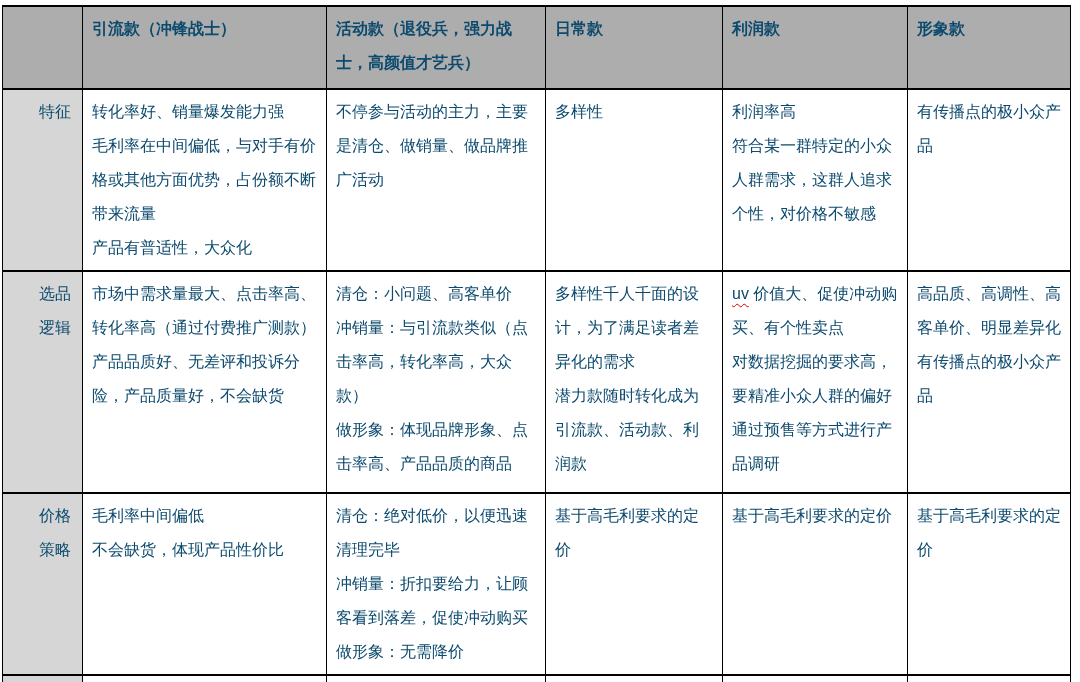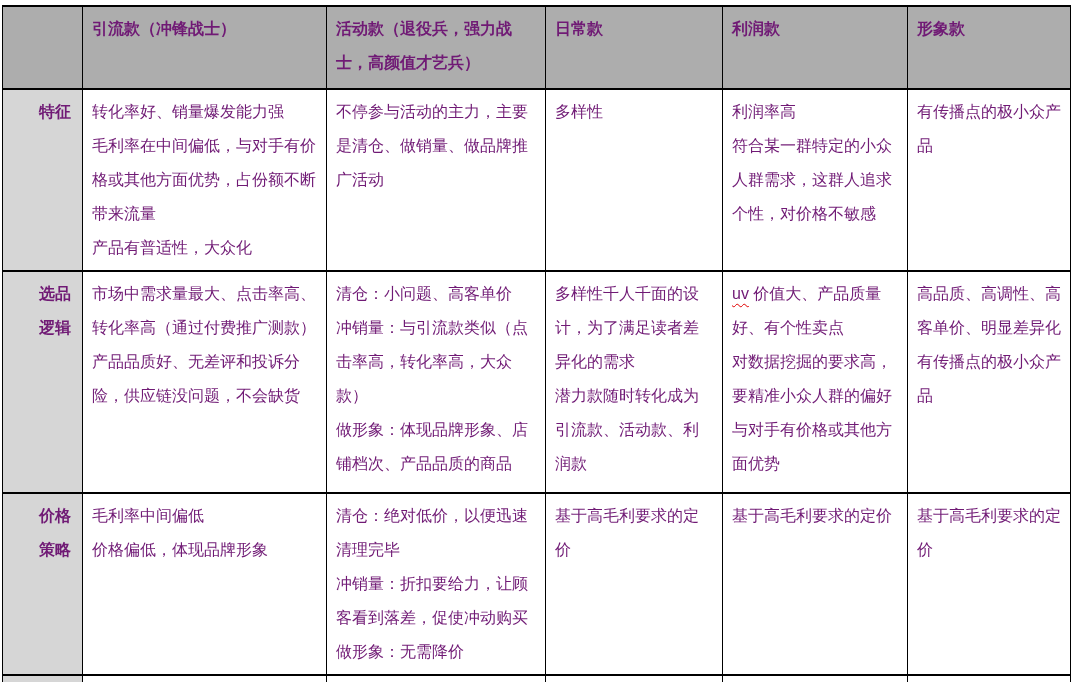--- a/index.html
+++ b/index.html
@@ -4,21 +4,21 @@
 <style>
   * { box-sizing: border-box; }
   html, body { margin: 0; padding: 0; background: #ffffff; }
   .viewport {
     position: relative;
     width: 1080px;
     height: 682px;
     overflow: hidden;
     background: #ffffff;
     font-family: "Liberation Sans", "DejaVu Sans", sans-serif;
-    color: #701a75;
+    color: #0c4a6e;
   }
   table.product-table {
     border-collapse: collapse;
     table-layout: fixed;
     width: 1068px;
     margin: 5px 0 0 2px;
   }
   col.c0 { width: 80px; }
   col.c1 { width: 244px; }
   col.c2 { width: 219px; }
@@ -32,21 +32,21 @@
     vertical-align: top;
     text-align: left;
     padding: 5px 9px;
     font-size: 16px;
     line-height: 34px;
     font-weight: 400;
     word-break: break-all;
     overflow-wrap: break-word;
   }
   thead th { background: #adadad; font-weight: 700; }
-  tbody th { background: #d6d6d6; font-weight: 700; padding-left: 36px; }
+  tbody th { background: #d6d6d6; font-weight: 400; padding-left: 36px; }
   tr.hr { height: 83px; }
   tr.r0 { height: 180px; }
   tr.r1 { height: 222px; }
   tr.r2 { height: 182px; }
   tr.r3 { height: 40px; }
   .para { margin: 0; }
   .wavy {
     text-decoration-line: underline;
     text-decoration-style: wavy;
     text-decoration-color: #e00000;
@@ -96,46 +96,46 @@
             <div class="para">符合某一群特定的小众人群需求，这群人追求个性，对价格不敏感</div>
           </td>
           <td>
             <div class="para">有传播点的极小众产品</div>
           </td>
         </tr>
         <tr class="r1">
           <th>选品逻辑</th>
           <td>
             <div class="para">市场中需求量最大、点击率高、转化率高（通过付费推广测款）</div>
-            <div class="para">产品品质好、无差评和投诉分险，供应链没问题，不会缺货</div>
+            <div class="para">产品品质好、无差评和投诉分险，产品质量好，不会缺货</div>
           </td>
           <td>
             <div class="para">清仓：小问题、高客单价</div>
             <div class="para">冲销量：与引流款类似（点击率高，转化率高，大众款）</div>
-            <div class="para">做形象：体现品牌形象、店铺档次、产品品质的商品</div>
+            <div class="para">做形象：体现品牌形象、点击率高、产品品质的商品</div>
           </td>
           <td>
             <div class="para">多样性千人千面的设计，为了满足读者差异化的需求</div>
             <div class="para">潜力款随时转化成为引流款、活动款、利润款</div>
           </td>
           <td>
-            <div class="para"><span class="wavy">uv</span><span> 价值大、产品质量好、有个性卖点</span></div>
+            <div class="para"><span class="wavy">uv</span><span> 价值大、促使冲动购买、有个性卖点</span></div>
             <div class="para">对数据挖掘的要求高，要精准小众人群的偏好</div>
-            <div class="para">与对手有价格或其他方面优势</div>
+            <div class="para">通过预售等方式进行产品调研</div>
           </td>
           <td>
             <div class="para">高品质、高调性、高客单价、明显差异化</div>
             <div class="para">有传播点的极小众产品</div>
           </td>
         </tr>
         <tr class="r2">
           <th>价格策略</th>
           <td>
             <div class="para">毛利率中间偏低</div>
-            <div class="para">价格偏低，体现品牌形象</div>
+            <div class="para">不会缺货，体现产品性价比</div>
           </td>
           <td>
             <div class="para">清仓：绝对低价，以便迅速清理完毕</div>
             <div class="para">冲销量：折扣要给力，让顾客看到落差，促使冲动购买</div>
             <div class="para">做形象：无需降价</div>
           </td>
           <td>
             <div class="para">基于高毛利要求的定价</div>
           </td>
           <td>

